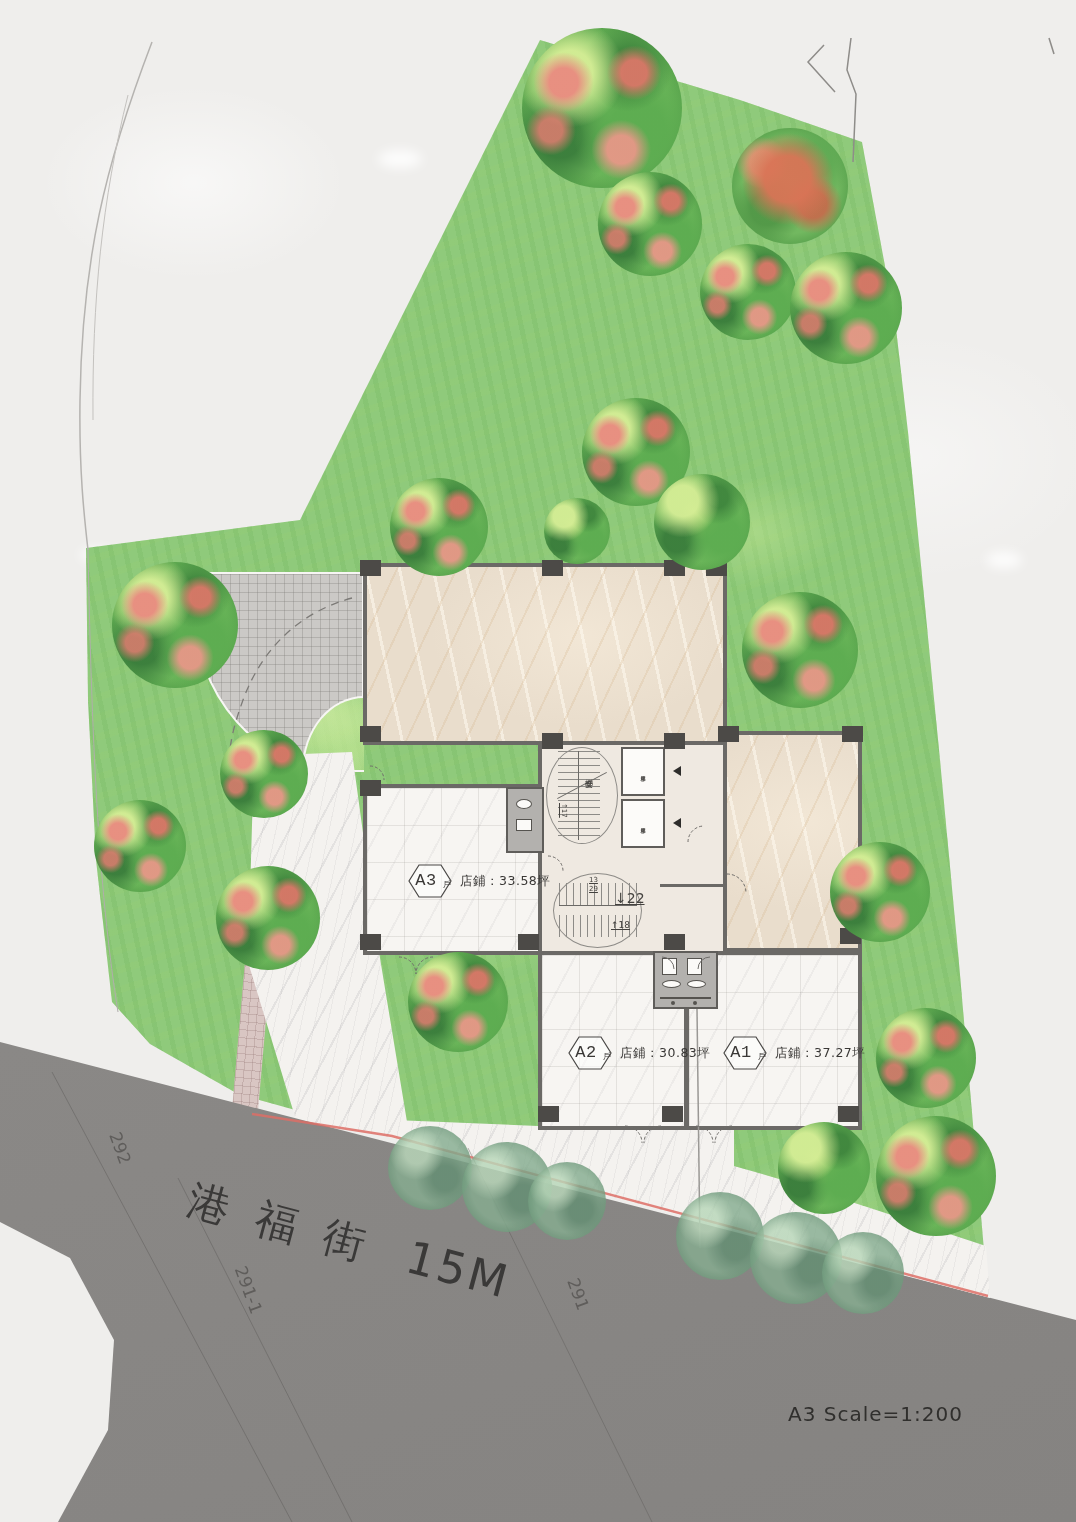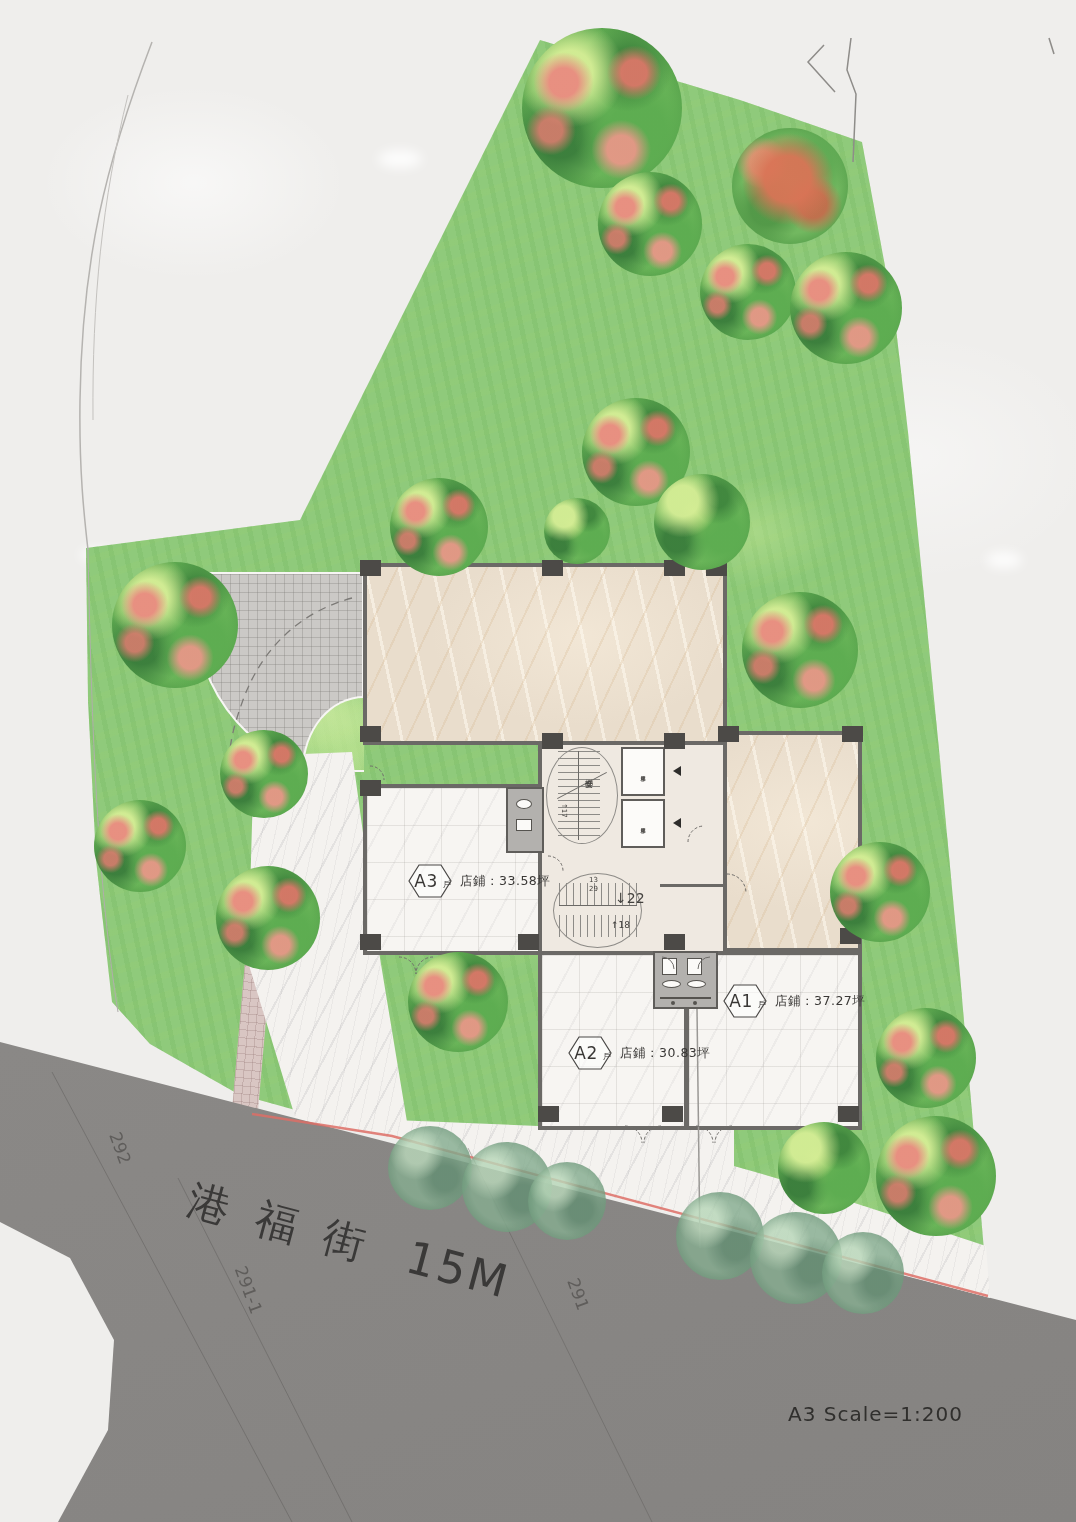--- a/index.html
+++ b/index.html
@@ -68,21 +68,21 @@
   .col{position:absolute;width:21px;height:16px;background:#4c4a47;}
   .wall{position:absolute;background:#6b6966;}
   .grayroom{position:absolute;background:#b3b1ae;border:2px solid #5f5d5a;box-sizing:border-box;}
   .fixture{position:absolute;background:#fbfaf8;border:1px solid #55534f;box-sizing:border-box;}
   .oval{border-radius:50%;}
   .stair{position:absolute;box-sizing:border-box;}
   .stair .ring{position:absolute;inset:2px;border:1px solid #8d8b87;border-radius:50%;}
   .treads-v{position:absolute;background-image:repeating-linear-gradient(to bottom,#8d8b87 0 1px,transparent 1px 7px);}
   .treads-h{position:absolute;background-image:repeating-linear-gradient(to right,#8d8b87 0 1px,transparent 1px 7px);}
   .stairline{position:absolute;background:#6b6966;}
-  .tinytext{position:absolute;font-size:7px;color:#44423f;line-height:1;}
+  .tinytext{position:absolute;font-size:7px;color:#44423f;line-height:1;text-decoration:underline;}
   .vtext{writing-mode:vertical-rl;}
   .lift{position:absolute;width:44px;height:49px;border:2.5px solid #5f5d5a;background:#fcfbf9;box-sizing:border-box;
     display:flex;align-items:center;justify-content:center;}
   .lift span{writing-mode:vertical-rl;font-size:5px;color:#4a4846;letter-spacing:0;}
   .tri-left{position:absolute;width:0;height:0;border-top:5px solid transparent;border-bottom:5px solid transparent;border-right:8px solid #2e2d2b;}
 
   
   .tree{position:absolute;border-radius:50%;
     background-image:
       radial-gradient(circle at 30% 28%, rgba(214,238,150,.95) 0 16%, transparent 38%),
@@ -108,21 +108,21 @@
       radial-gradient(circle at 30% 70%, rgba(80,150,70,.9) 0 14%, transparent 32%),
       radial-gradient(circle at 72% 28%, rgba(96,170,84,.9) 0 14%, transparent 32%),
       radial-gradient(circle at 50% 50%, #72b860 0 58%, #5aa34e 74%, rgba(90,163,78,.55) 88%, transparent 99%);}
   .tree.street{opacity:.82;background-image:
       radial-gradient(circle at 34% 32%, rgba(190,220,190,.9) 0 14%, transparent 34%),
       radial-gradient(circle at 68% 62%, rgba(96,140,112,.9) 0 16%, transparent 38%),
       radial-gradient(circle at 50% 50%, #86ad90 0 56%, #6f9a7c 74%, rgba(111,154,124,.5) 88%, transparent 99%);}
 
   
   .unit-label{position:absolute;display:flex;align-items:center;gap:8px;}
-  .hex{position:relative;width:44px;height:34px;flex:0 0 auto;}
+  .hex{position:relative;width:44px;height:34px;flex:0 0 auto;font-family:Liberation Mono, monospace;}
   .hex svg{position:absolute;left:0;top:0;}
   .hex .code{position:absolute;left:0;top:7px;width:36px;text-align:center;font-size:17px;color:#3a3836;font-weight:400;letter-spacing:.5px;}
   .hex .suffix{position:absolute;right:1px;bottom:8px;font-size:8px;color:#3a3836;}
   .area-text{font-size:12.5px;color:#3a3836;letter-spacing:.5px;white-space:nowrap;}
   .road-label{position:absolute;left:196px;top:1172px;transform:rotate(15deg);transform-origin:left top;
     color:#3a3938;white-space:nowrap;display:flex;align-items:baseline;}
   .road-label .nm{font-size:42px;letter-spacing:28px;}
   .road-label .wd{font-size:45px;letter-spacing:3px;margin-left:16px;}
   .parcel{position:absolute;font-size:17px;color:#5f5d5b;white-space:nowrap;}
   .plan-title{position:absolute;left:748px;top:1356px;font-size:41px;color:#21201f;letter-spacing:6px;white-space:nowrap;}
@@ -293,21 +293,21 @@
   <div class="unit-label" style="left:568px;top:1036px;">
     <div class="hex">
       <svg width="44" height="34" viewBox="0 0 44 34">
           <polygon points="11,1 33,1 43,17 33,33 11,33 1,17" fill="rgba(255,255,255,.55)" stroke="#4a4846" stroke-width="1.2"></polygon>
         </svg>
       <span class="code">A2</span>
       <span class="suffix">戶</span>
     </div>
     <span class="area-text">店鋪：30.83坪</span>
   </div>
-  <div class="unit-label" style="left:723px;top:984px;">
+  <div class="unit-label" style="left:723px;top:1036px;">
     <div class="hex">
       <svg width="44" height="34" viewBox="0 0 44 34">
           <polygon points="11,1 33,1 43,17 33,33 11,33 1,17" fill="rgba(255,255,255,.55)" stroke="#4a4846" stroke-width="1.2"></polygon>
         </svg>
       <span class="code">A1</span>
       <span class="suffix">戶</span>
     </div>
     <span class="area-text">店鋪：37.27坪</span>
   </div>
 

